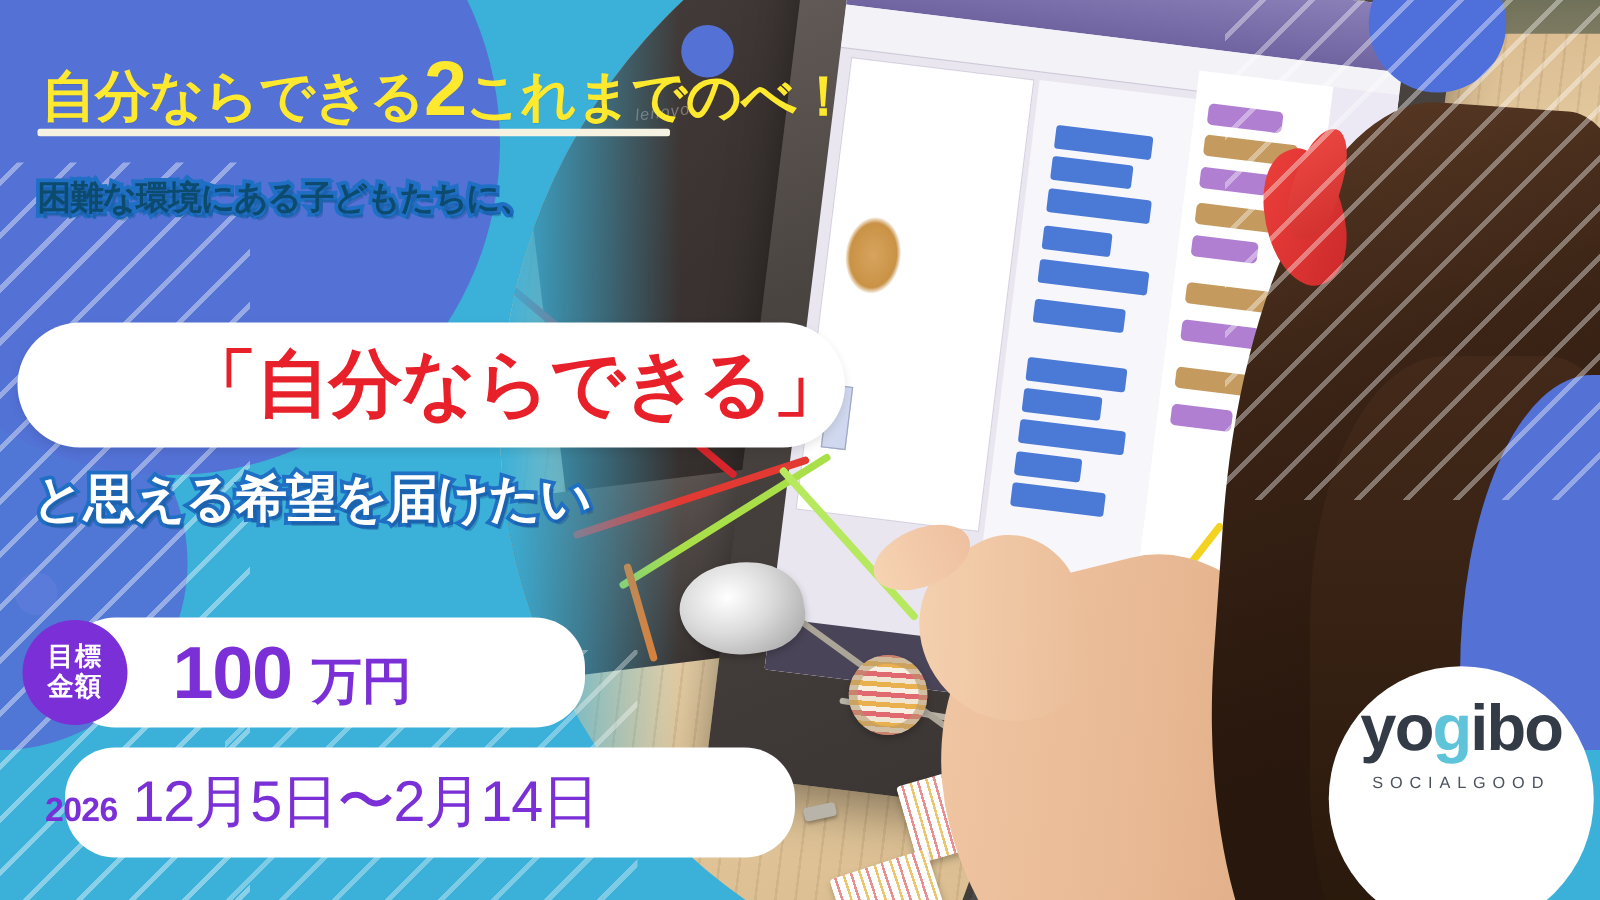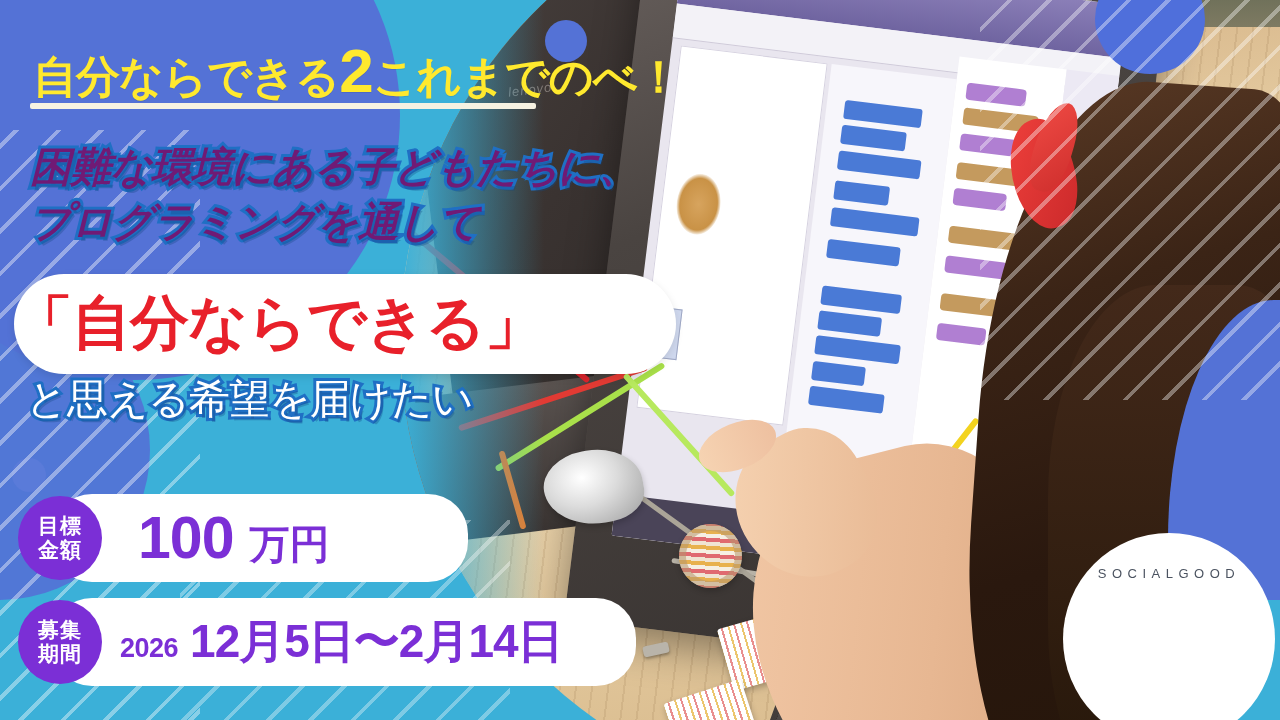--- a/index.html
+++ b/index.html
@@ -266,44 +266,42 @@
     text-shadow:0 1px 0 rgba(0,0,0,.08);
   }
   .kicker .big { font-size:62px; line-height:0; }
   .kicker-rule {
     position:absolute; left:30px; top:103px; width:506px; height:6px;
     background:#f6f2e2; border-radius:2px;
   }
 
   .lede {
     position:absolute; left:30px; top:140px;
-    font-size:41px; font-weight:700; line-height:1.34;
-    color:#701a75;
+    font-size:27px; font-weight:700; line-height:1.34;
+    color:#0c4a6e;
     -webkit-text-stroke:6px #1f6fc4;
     paint-order:stroke fill;
     letter-spacing:-1px;
     white-space:nowrap;
     text-shadow:3px 4px 0 rgba(20,70,130,.32);
-    font-style:italic;
   }
 
   .pill-quote {
     position:absolute; left:14px; top:258px; width:662px; height:100px;
     background:#ffffff; border-radius:52px;
-    display:flex; align-items:center; justify-content:flex-start;
+    display:flex; align-items:center; justify-content:flex-end;
     box-shadow:0 3px 8px rgba(0,0,0,.10);
-    margin-top:16px;
   }
   .pill-quote span {
     font-size:59px; font-weight:700; color:#e8202a; letter-spacing:-1px; white-space:nowrap;
   }
 
   .outro {
     position:absolute; left:26px; top:372px;
-    font-size:41px; font-weight:400; color:#ffffff;
+    font-size:41px; font-weight:700; color:#ffffff;
     -webkit-text-stroke:6px #1f6fc4;
     paint-order:stroke fill;
     letter-spacing:-1px; white-space:nowrap;
     text-shadow:3px 4px 0 rgba(20,70,130,.32);
   }
 
   
   .inforow { position:absolute; display:flex; align-items:center; }
   .inforow .sheet {
     position:absolute; left:34px; top:0; height:100%;
@@ -327,21 +325,21 @@
   #row-goal .amount { font-size:59px; font-weight:700; letter-spacing:-1px; }
   #row-goal .unit { font-size:40px; font-weight:700; margin-left:16px; }
 
   #row-period { left:18px; top:598px; width:618px; height:88px; }
   #row-period .sheet { width:584px; }
   #row-period .vals {
     position:relative; z-index:2; margin-left:18px;
     display:flex; align-items:baseline; color:#7b2fd6; white-space:nowrap;
   }
   #row-period .year { font-size:27px; font-weight:700; letter-spacing:-0.5px; }
-  #row-period .dates { font-size:46px; font-weight:700; margin-left:12px; letter-spacing:-1px; }
+  #row-period .dates { font-size:46px; font-weight:400; margin-left:12px; letter-spacing:-1px; }
 
   
   .logo-circle {
     position:absolute; left:1063px; top:533px; width:212px; height:212px;
     background:#ffffff; border-radius:50%;
     display:flex; flex-direction:column; align-items:center; justify-content:flex-start;
     padding-top:24px;
   }
   .logo-word {
     font-size:52px; font-weight:700; color:#333b46; letter-spacing:-1.5px;
@@ -466,21 +464,20 @@
   <div class="stripes-bl"></div>
   <div class="stripes-mid"></div>
 
   <div class="kicker">
     <span>自分ならできる</span><span class="big">2</span><span>これまでのべ！</span>
   </div>
   <div class="kicker-rule"></div>
 
   <div class="lede">
     <div>困難な環境にある子どもたちに、</div>
-    <div>プログラミングを通して</div>
   </div>
 
   <div class="pill-quote">
     <span>「自分ならできる」</span>
   </div>
 
   <div class="outro">と思える希望を届けたい</div>
 
   <div class="inforow" id="row-goal">
     <div class="sheet"></div>
@@ -489,27 +486,24 @@
       <b>金額</b>
     </div>
     <div class="vals">
       <span class="amount">100</span>
       <span class="unit">万円</span>
     </div>
   </div>
 
   <div class="inforow" id="row-period">
     <div class="sheet"></div>
-    <div class="badge">
-      <b>募集</b>
-      <b>期間</b>
-    </div>
     <div class="vals">
       <span class="year">2026</span>
       <span class="dates">12月5日〜2月14日</span>
     </div>
   </div>
 
   <div class="logo-circle">
+    <div class="logo-word"><span>yo</span><span class="g-accent">g</span><span>ibo</span></div>
     <div class="logo-sub">SOCIALGOOD</div>
   </div>
 
 </div>
 
 </body></html>

